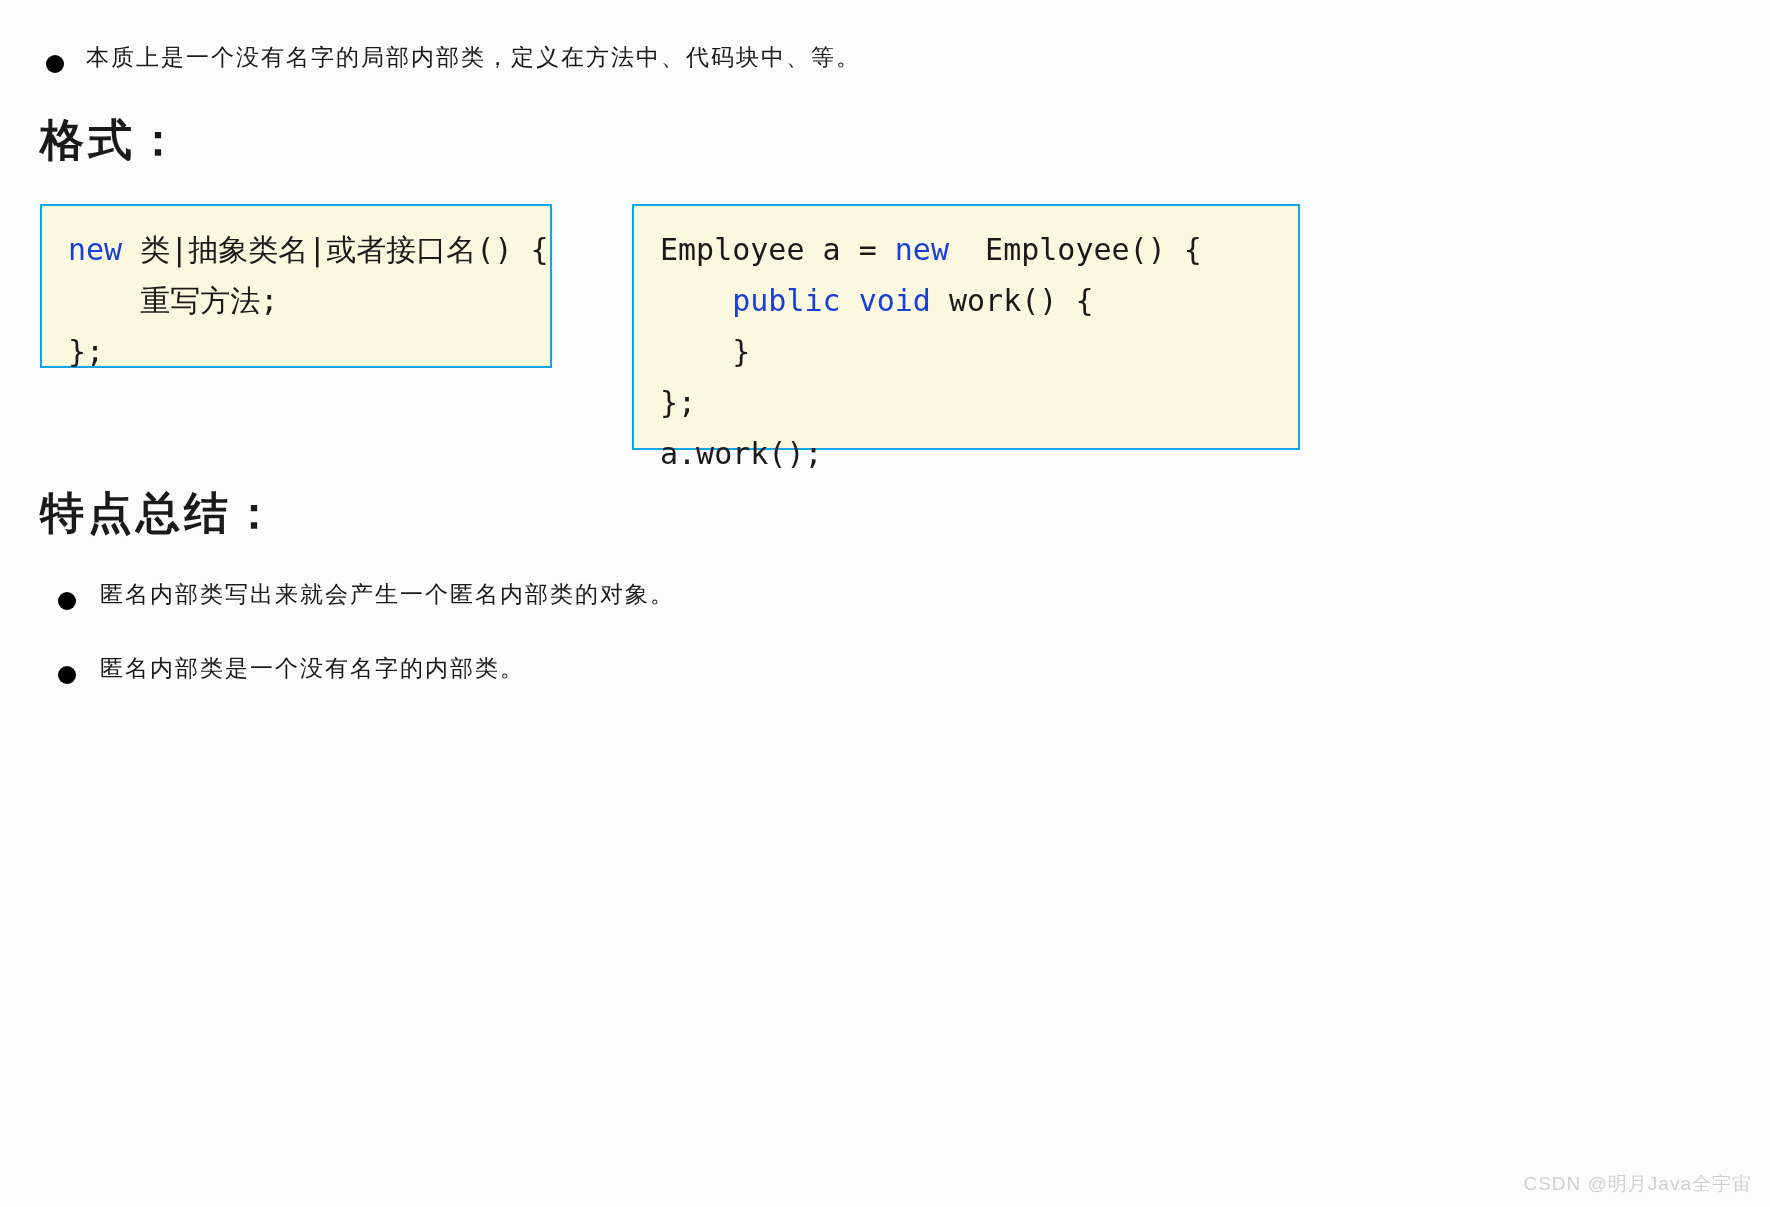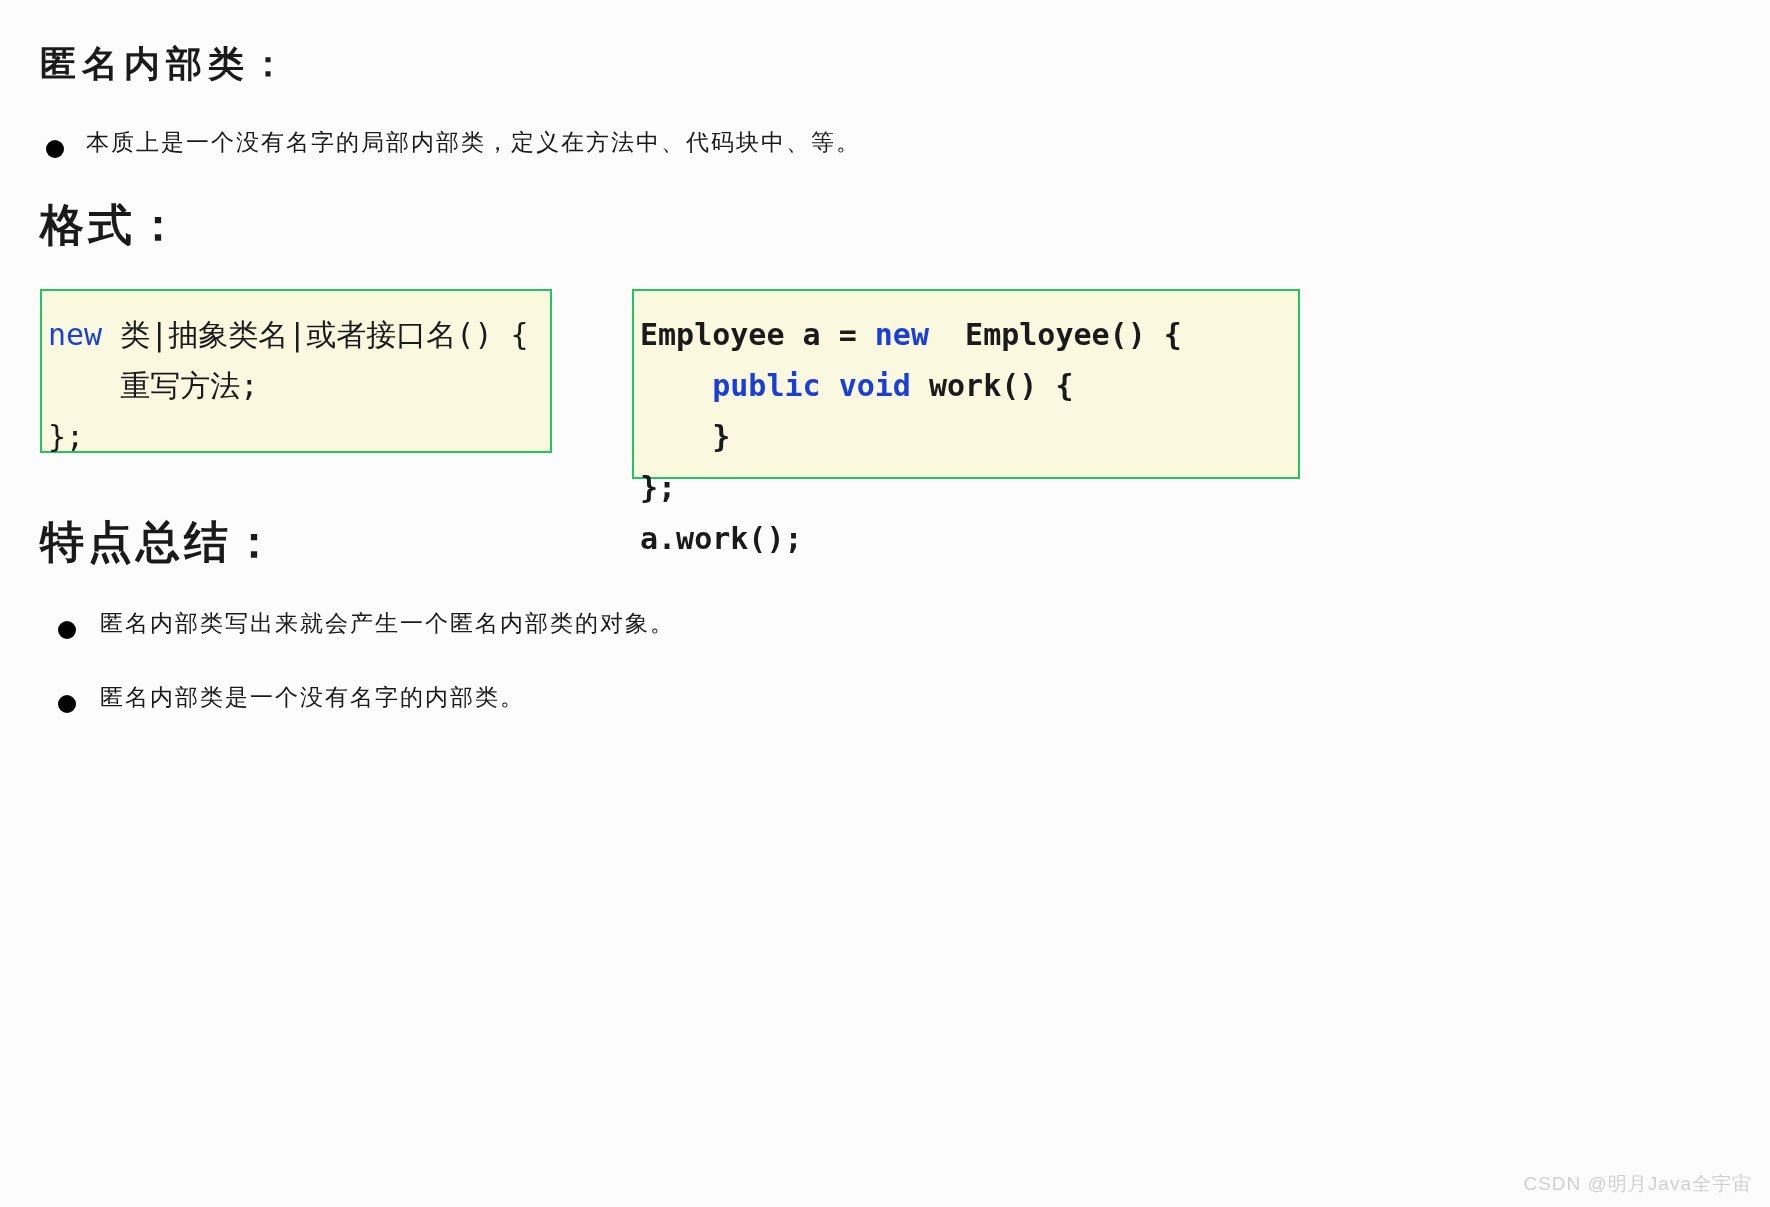--- a/index.html
+++ b/index.html
@@ -58,37 +58,36 @@
     color: #d81e06;
     font-weight: 700;
   }
   .code-row {
     display: flex;
     gap: 80px;
     margin-bottom: 10px;
   }
   .code-box {
     background: #fbf8e0;
-    border: 2px solid #22c55e;
+    border: 2px solid #0ea5e9;
     font-family: "Consolas", "Menlo", monospace;
     font-size: 30px;
     line-height: 1.7;
-    padding: 18px 6px;
+    padding: 18px 26px;
     box-sizing: border-box;
     white-space: pre;
     color: #1a1a1a;
   }
   .code-box.left {
     width: 512px;
     height: 164px;
   }
   .code-box.right {
     width: 668px;
-    height: 190px;
-    font-weight: bold;
+    height: 246px;
   }
   .kw { color: #1a3fd6; }
   .watermark {
     position: absolute;
     right: 18px;
     bottom: 10px;
     font-size: 19px;
     color: rgba(0,0,0,0.18);
     letter-spacing: 1px;
   }
@@ -101,21 +100,20 @@
   }
   .summary ul.bullets > li::before {
     left: 18px;
   }
 </style>
 </head>
 <body>
 
 <div class="page">
 
-  <div class="h">匿名内部类：</div>
 
   <ul class="bullets">
     <li>
       <span>本质上是一个没有名字的局部内部类，定义在方法中、代码块中、等。</span>
     </li>
   </ul>
 
   <div class="h-sub">格式：</div>
 
   <div class="code-row">

